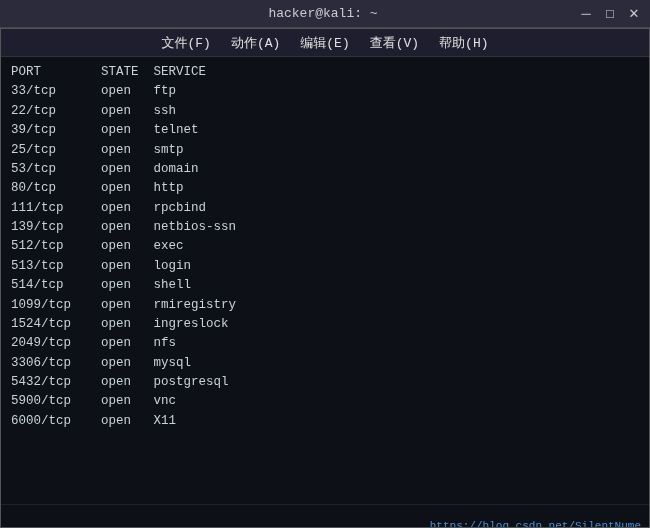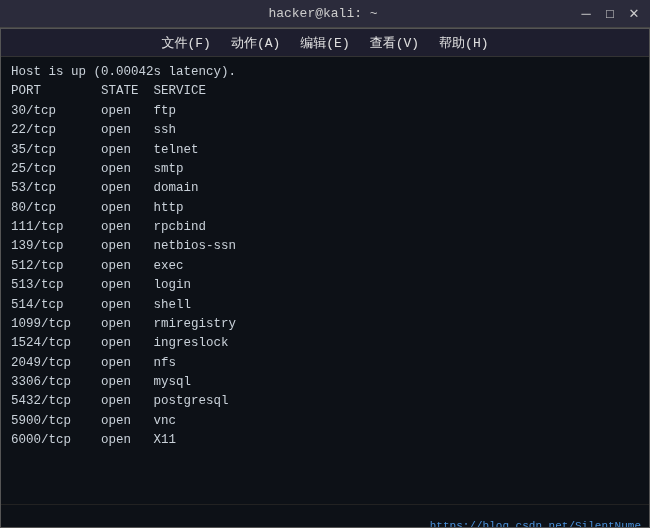--- a/index.html
+++ b/index.html
@@ -123,25 +123,24 @@
   <div class="menu-bar">
     <span class="menu-item">文件(F)</span>
     <span class="menu-item">动作(A)</span>
     <span class="menu-item">编辑(E)</span>
     <span class="menu-item">查看(V)</span>
     <span class="menu-item">帮助(H)</span>
   </div>
 
   <div class="terminal" id="terminal-body">
 
-  <div class="terminal-line">Host is up (0.00042s latency).</div>
       <div class="terminal-line">PORT        STATE  SERVICE</div>
-      <div class="terminal-line">30/tcp      open   ftp</div>
+      <div class="terminal-line">33/tcp      open   ftp</div>
       <div class="terminal-line">22/tcp      open   ssh</div>
-      <div class="terminal-line">35/tcp      open   telnet</div>
+      <div class="terminal-line">39/tcp      open   telnet</div>
       <div class="terminal-line">25/tcp      open   smtp</div>
       <div class="terminal-line">53/tcp      open   domain</div>
       <div class="terminal-line">80/tcp      open   http</div>
       <div class="terminal-line">111/tcp     open   rpcbind</div>
       <div class="terminal-line">139/tcp     open   netbios-ssn</div>
       <div class="terminal-line">512/tcp     open   exec</div>
       <div class="terminal-line">513/tcp     open   login</div>
       <div class="terminal-line">514/tcp     open   shell</div>
       <div class="terminal-line">1099/tcp    open   rmiregistry</div>
       <div class="terminal-line">1524/tcp    open   ingreslock</div>

